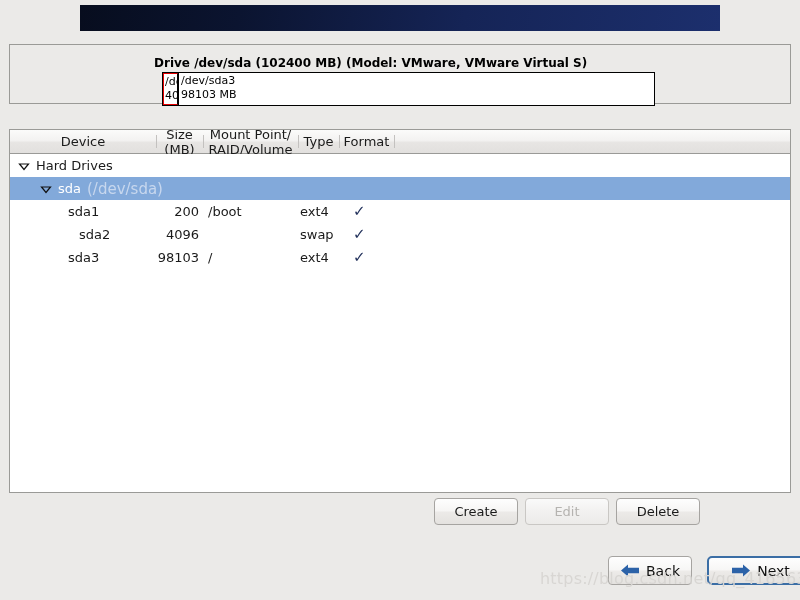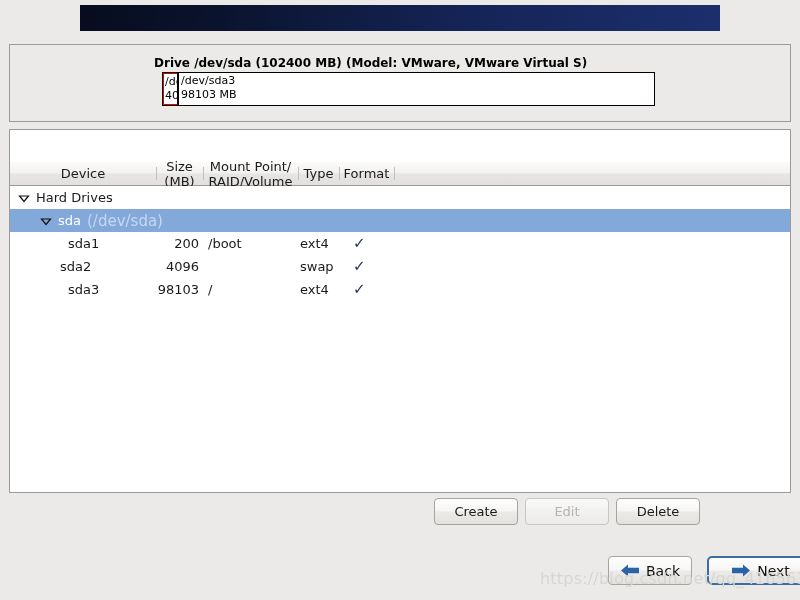--- a/index.html
+++ b/index.html
@@ -27,21 +27,21 @@
     background: linear-gradient(100deg, #080f22 0%, #0c1630 22%, #15255a 62%, #1b2f६e 100%);
     background-image: linear-gradient(100deg, #070d1e 0%, #0b1430 25%, #152456 60%, #1c2f6d 100%);
   }
 
   
   #drive-panel {
     position: absolute;
     left: 9px;
     top: 44px;
     width: 782px;
-    height: 78px;
+    height: 60px;
     background: #ebeae8;
     border: 1px solid #9a9a97;
     box-sizing: border-box;
   }
   #drive-title {
     position: absolute;
     left: 144px;
     top: 11px;
     font-weight: bold;
     font-size: 12px;
@@ -95,21 +95,20 @@
     background: #ffffff;
     overflow: hidden;
   }
   #thead {
     height: 24px;
     background: linear-gradient(to bottom, #fbfbfa 0%, #f3f2f1 45%, #e7e5e3 55%, #e2e0de 100%);
     border-bottom: 1px solid #9a9a97;
     display: flex;
     box-sizing: border-box;
     position: relative;
-    margin-top: 32px;
   }
   .th {
     display: flex;
     align-items: center;
     justify-content: center;
     text-align: center;
     font-size: 13px;
     color: #1a1a1a;
     box-sizing: border-box;
     line-height: 15px;
@@ -313,21 +312,21 @@
       <div class="c-device indent-2" style="padding-left:58px">
         <span>sda1</span>
       </div>
       <div class="c-size">200</div>
       <div class="c-mount">/boot</div>
       <div class="c-type">ext4</div>
       <div class="c-format"><span class="check">✓</span></div>
     </div>
 
     <div class="trow">
-      <div class="c-device indent-2" style="padding-left:50px">
+      <div class="c-device indent-2" style="padding-left:69px">
         <span>sda2</span>
       </div>
       <div class="c-size">4096</div>
       <div class="c-mount"></div>
       <div class="c-type">swap</div>
       <div class="c-format"><span class="check">✓</span></div>
     </div>
 
     <div class="trow">
       <div class="c-device indent-2" style="padding-left:58px">

